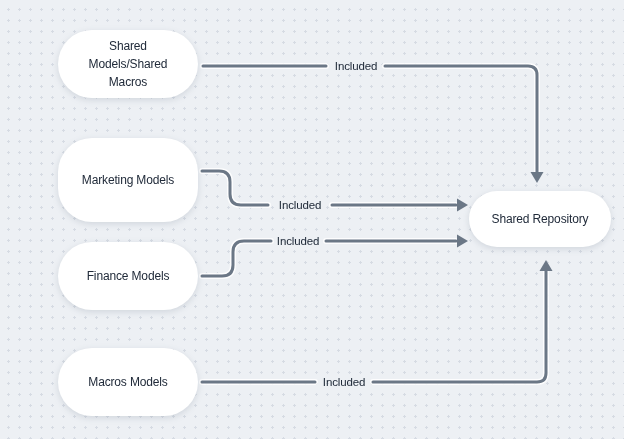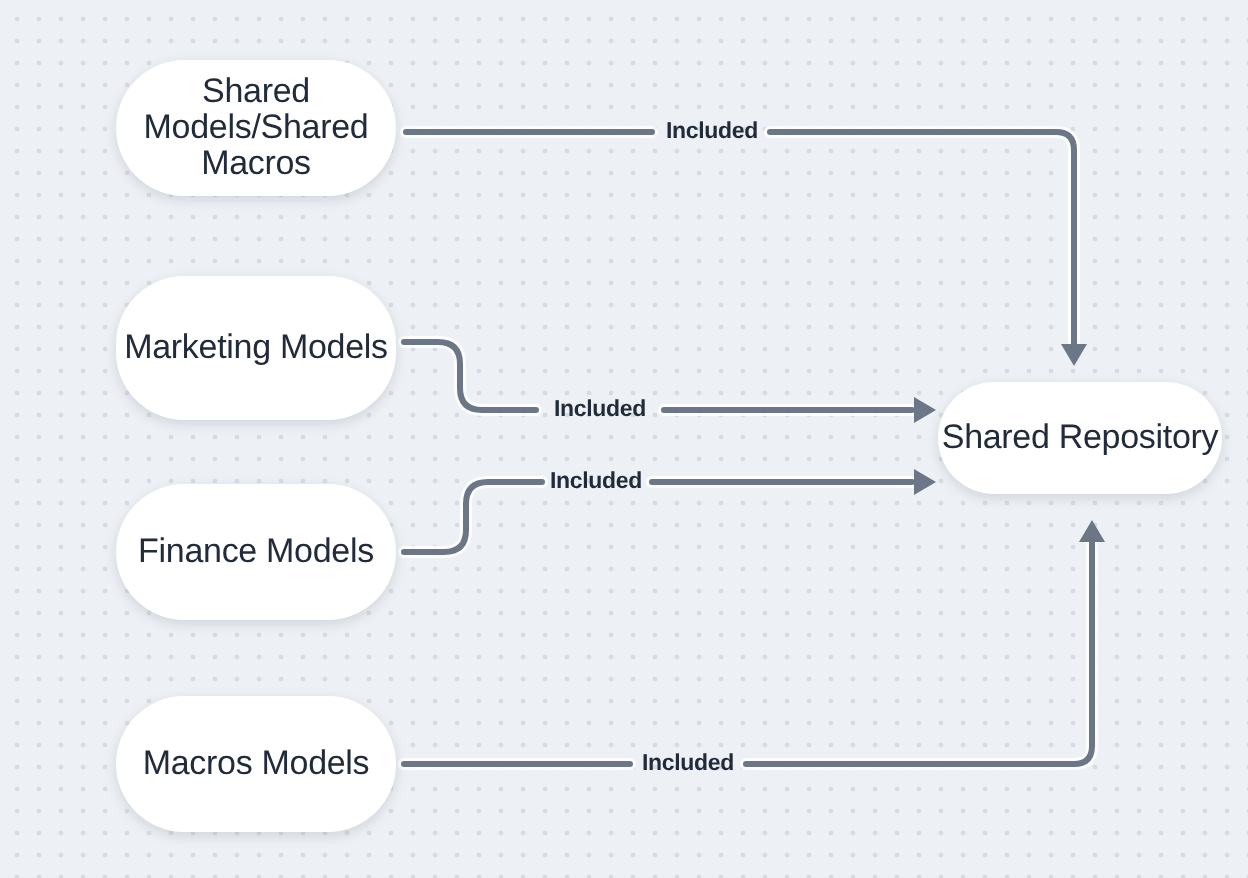--- a/index.html
+++ b/index.html
@@ -52,38 +52,38 @@
     background: #ffffff;
     border-radius: 34px;
     box-shadow: 0 2px 6px rgba(108, 122, 139, 0.22);
     display: flex;
     align-items: center;
     justify-content: center;
     text-align: center;
   }
   .node-label {
     color: #212b3a;
-    font-size: 17px;
+    font-size: 12px;
     font-weight: 500;
     letter-spacing: -0.15px;
     line-height: 18px;
     white-space: pre-line;
   }
   .edge-label {
     position: absolute;
     transform: translate(-50%, -50%);
     color: #212b3a;
     font-size: 11.5px;
-    font-weight: 700;
+    font-weight: 400;
     letter-spacing: -0.15px;
     white-space: nowrap;
   }
   
   #node-0 { left: 58px;  top: 30px;  width: 140px; height: 68px; }
-  #node-1 { left: 58px;  top: 138px; width: 140px; height: 72px; }
+  #node-1 { left: 58px;  top: 138px; width: 140px; height: 84px; }
   #node-2 { left: 58px;  top: 242px; width: 140px; height: 68px; }
   #node-3 { left: 58px;  top: 348px; width: 140px; height: 68px; }
   #node-4 { left: 469px; top: 191px; width: 142px; height: 56px; border-radius: 31px; }
   
   #edge-label-0 { left: 356px; top: 66px; }
   #edge-label-1 { left: 300px; top: 205px; }
   #edge-label-2 { left: 298px; top: 241px; }
   #edge-label-3 { left: 344px; top: 382px; }
 </style>
 </head>

